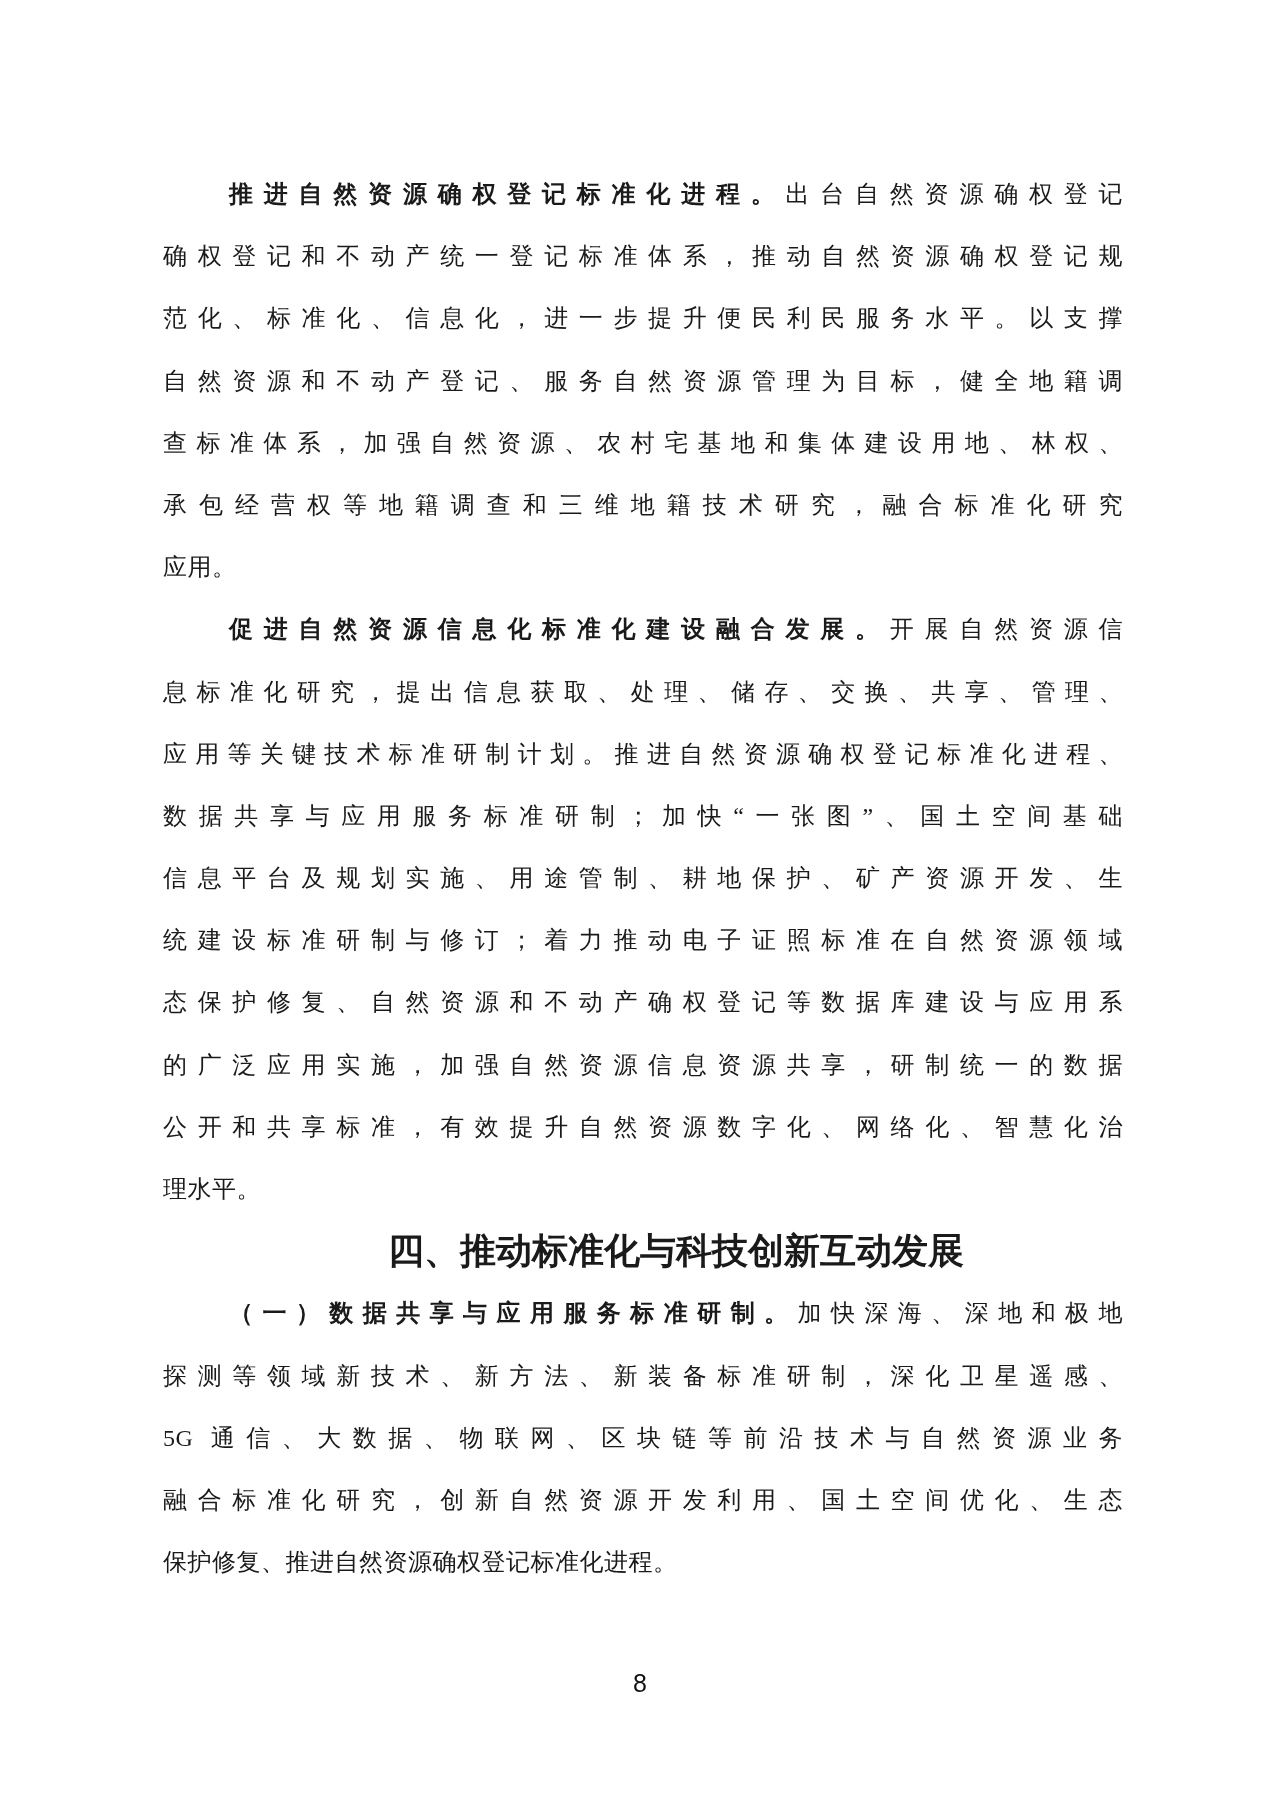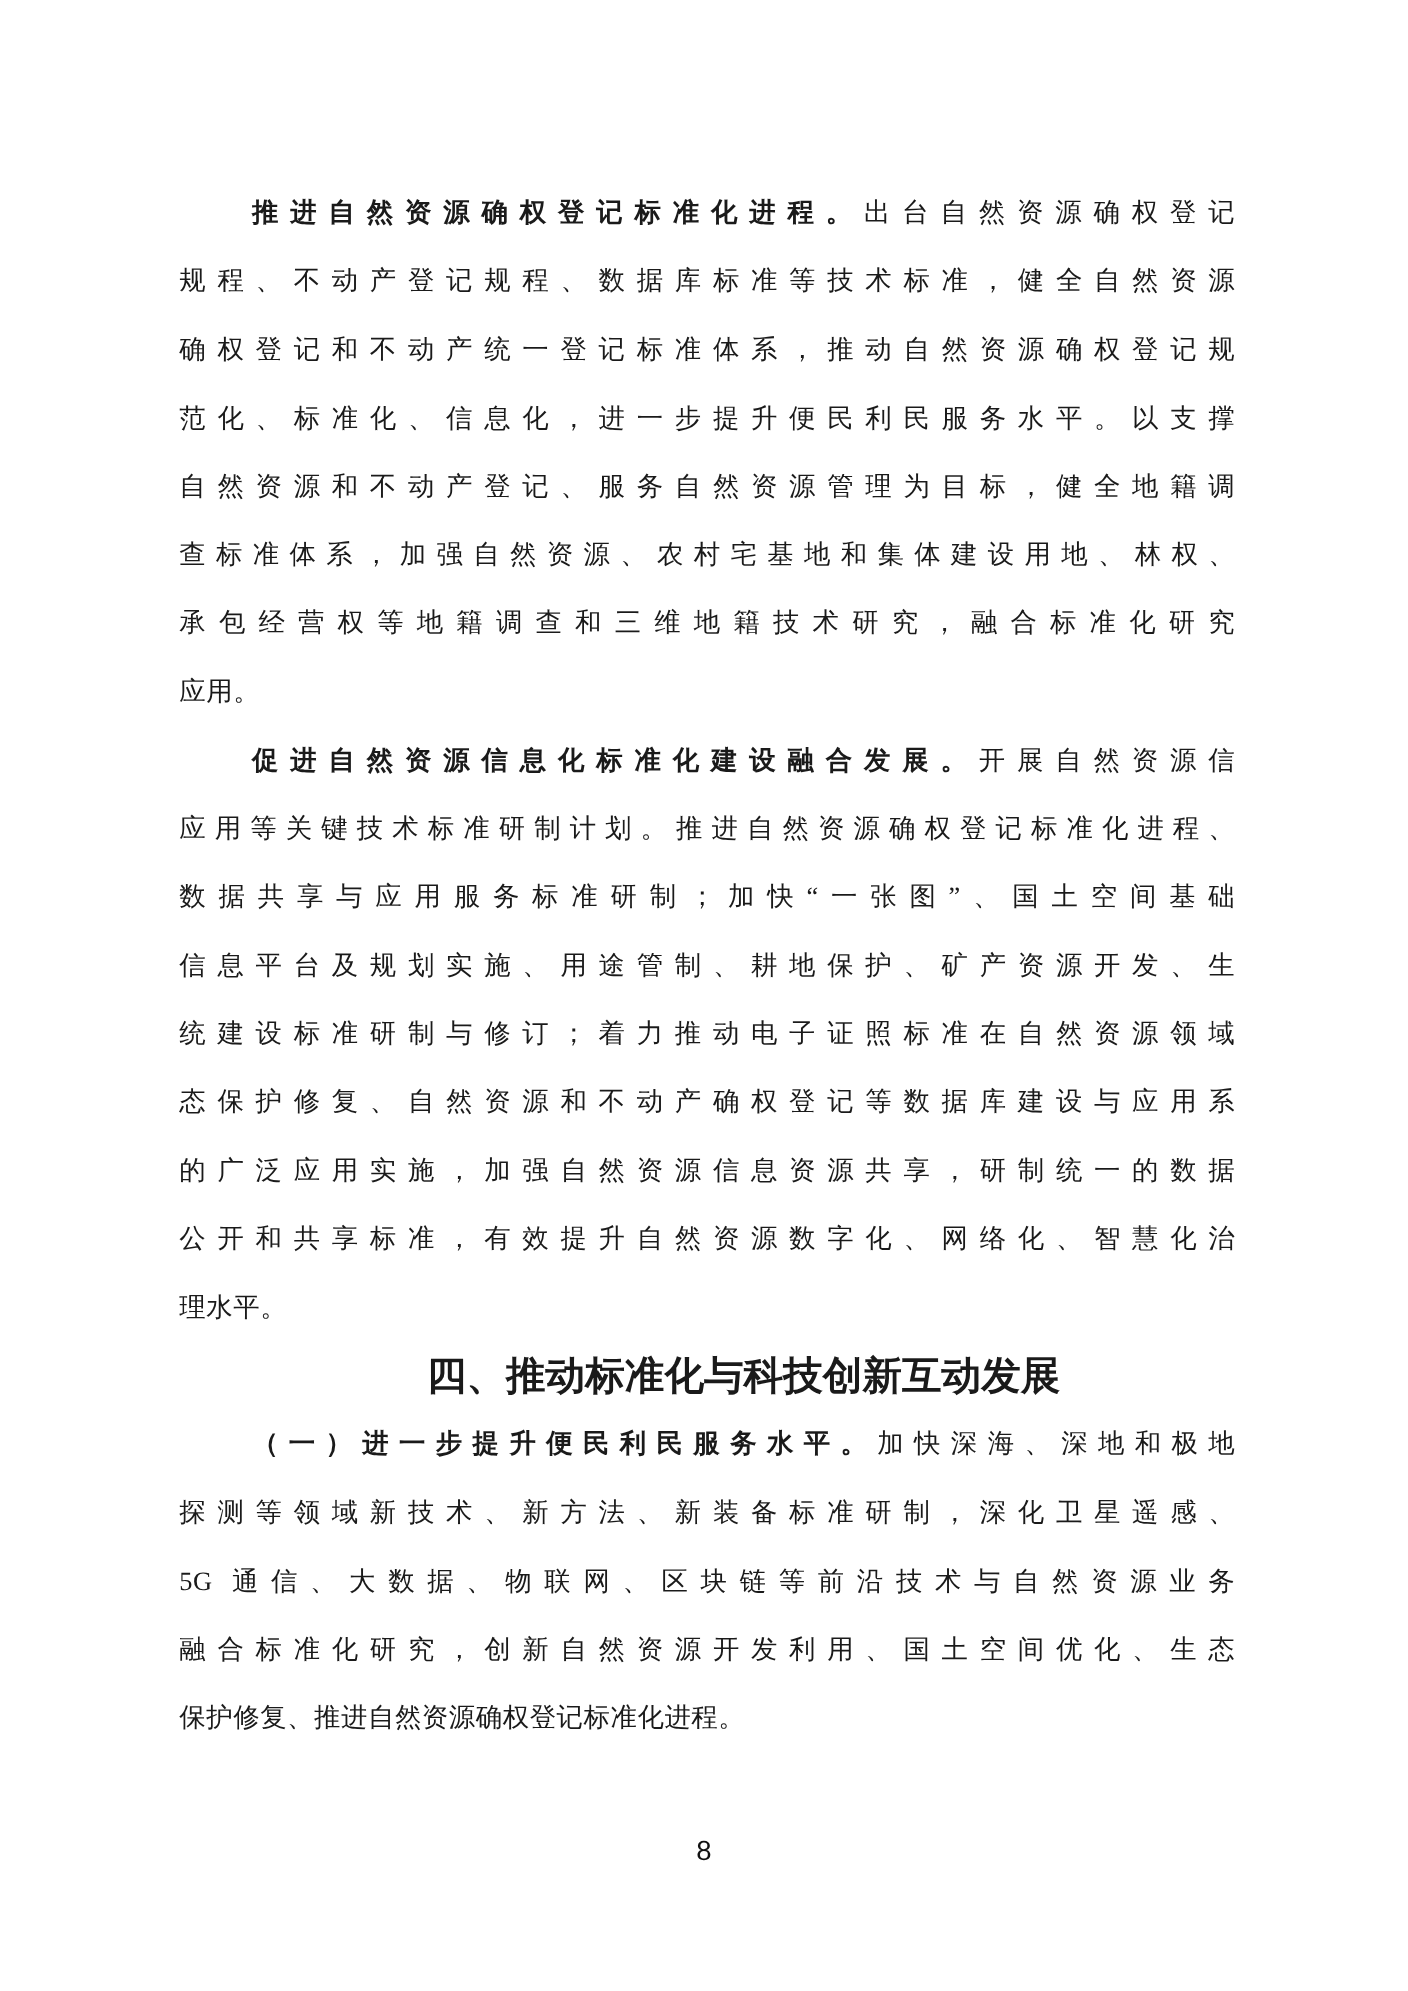--- a/index.html
+++ b/index.html
@@ -63,37 +63,37 @@
     font-family: "Liberation Sans", "DejaVu Sans", sans-serif;
     color: #111111;
   }
 </style>
 </head>
 <body>
 
 <div class="page">
   <div class="doc-body">
       <div class="line indent"><span class="seg bold">推进自然资源确权登记标准化进程。</span><span class="seg">出台自然资源确权登记</span></div>
-      <div class="line"><span class="seg">规程、不动产登记规程、数据库标准等技术标准，健全自然资源</span></div>
       <div class="line"><span class="seg">确权登记和不动产统一登记标准体系，推动自然资源确权登记规</span></div>
       <div class="line"><span class="seg">范化、标准化、信息化，进一步提升便民利民服务水平。以支撑</span></div>
       <div class="line"><span class="seg">自然资源和不动产登记、服务自然资源管理为目标，健全地籍调</span></div>
       <div class="line"><span class="seg">查标准体系，加强自然资源、农村宅基地和集体建设用地、林权、</span></div>
       <div class="line"><span class="seg">承包经营权等地籍调查和三维地籍技术研究，融合标准化研究</span></div>
       <div class="line last"><span class="seg">应用。</span></div>
       <div class="line indent"><span class="seg bold">促进自然资源信息化标准化建设融合发展。</span><span class="seg">开展自然资源信</span></div>
+      <div class="line"><span class="seg">息标准化研究，提出信息获取、处理、储存、交换、共享、管理、</span></div>
       <div class="line"><span class="seg">应用等关键技术标准研制计划。推进自然资源确权登记标准化进程、</span></div>
       <div class="line"><span class="seg">数据共享与应用服务标准研制；加快“一张图”、国土空间基础</span></div>
       <div class="line"><span class="seg">信息平台及规划实施、用途管制、耕地保护、矿产资源开发、生</span></div>
       <div class="line"><span class="seg">统建设标准研制与修订；着力推动电子证照标准在自然资源领域</span></div>
       <div class="line"><span class="seg">态保护修复、自然资源和不动产确权登记等数据库建设与应用系</span></div>
       <div class="line"><span class="seg">的广泛应用实施，加强自然资源信息资源共享，研制统一的数据</span></div>
       <div class="line"><span class="seg">公开和共享标准，有效提升自然资源数字化、网络化、智慧化治</span></div>
       <div class="line last"><span class="seg">理水平。</span></div>
       <div class="heading">四、推动标准化与科技创新互动发展</div>
-      <div class="line indent"><span class="seg bold">（一）进一步提升便民利民服务水平。</span><span class="seg">加快深海、深地和极地</span></div>
+      <div class="line indent"><span class="seg bold">（一）数据共享与应用服务标准研制。</span><span class="seg">加快深海、深地和极地</span></div>
       <div class="line"><span class="seg">探测等领域新技术、新方法、新装备标准研制，深化卫星遥感、</span></div>
       <div class="line"><span class="seg">5G 通信、大数据、物联网、区块链等前沿技术与自然资源业务</span></div>
       <div class="line"><span class="seg">融合标准化研究，创新自然资源开发利用、国土空间优化、生态</span></div>
       <div class="line last"><span class="seg">保护修复、推进自然资源确权登记标准化进程。</span></div>
     </div>
   <div class="page-number">8</div>
 </div>
 
 </body></html>

